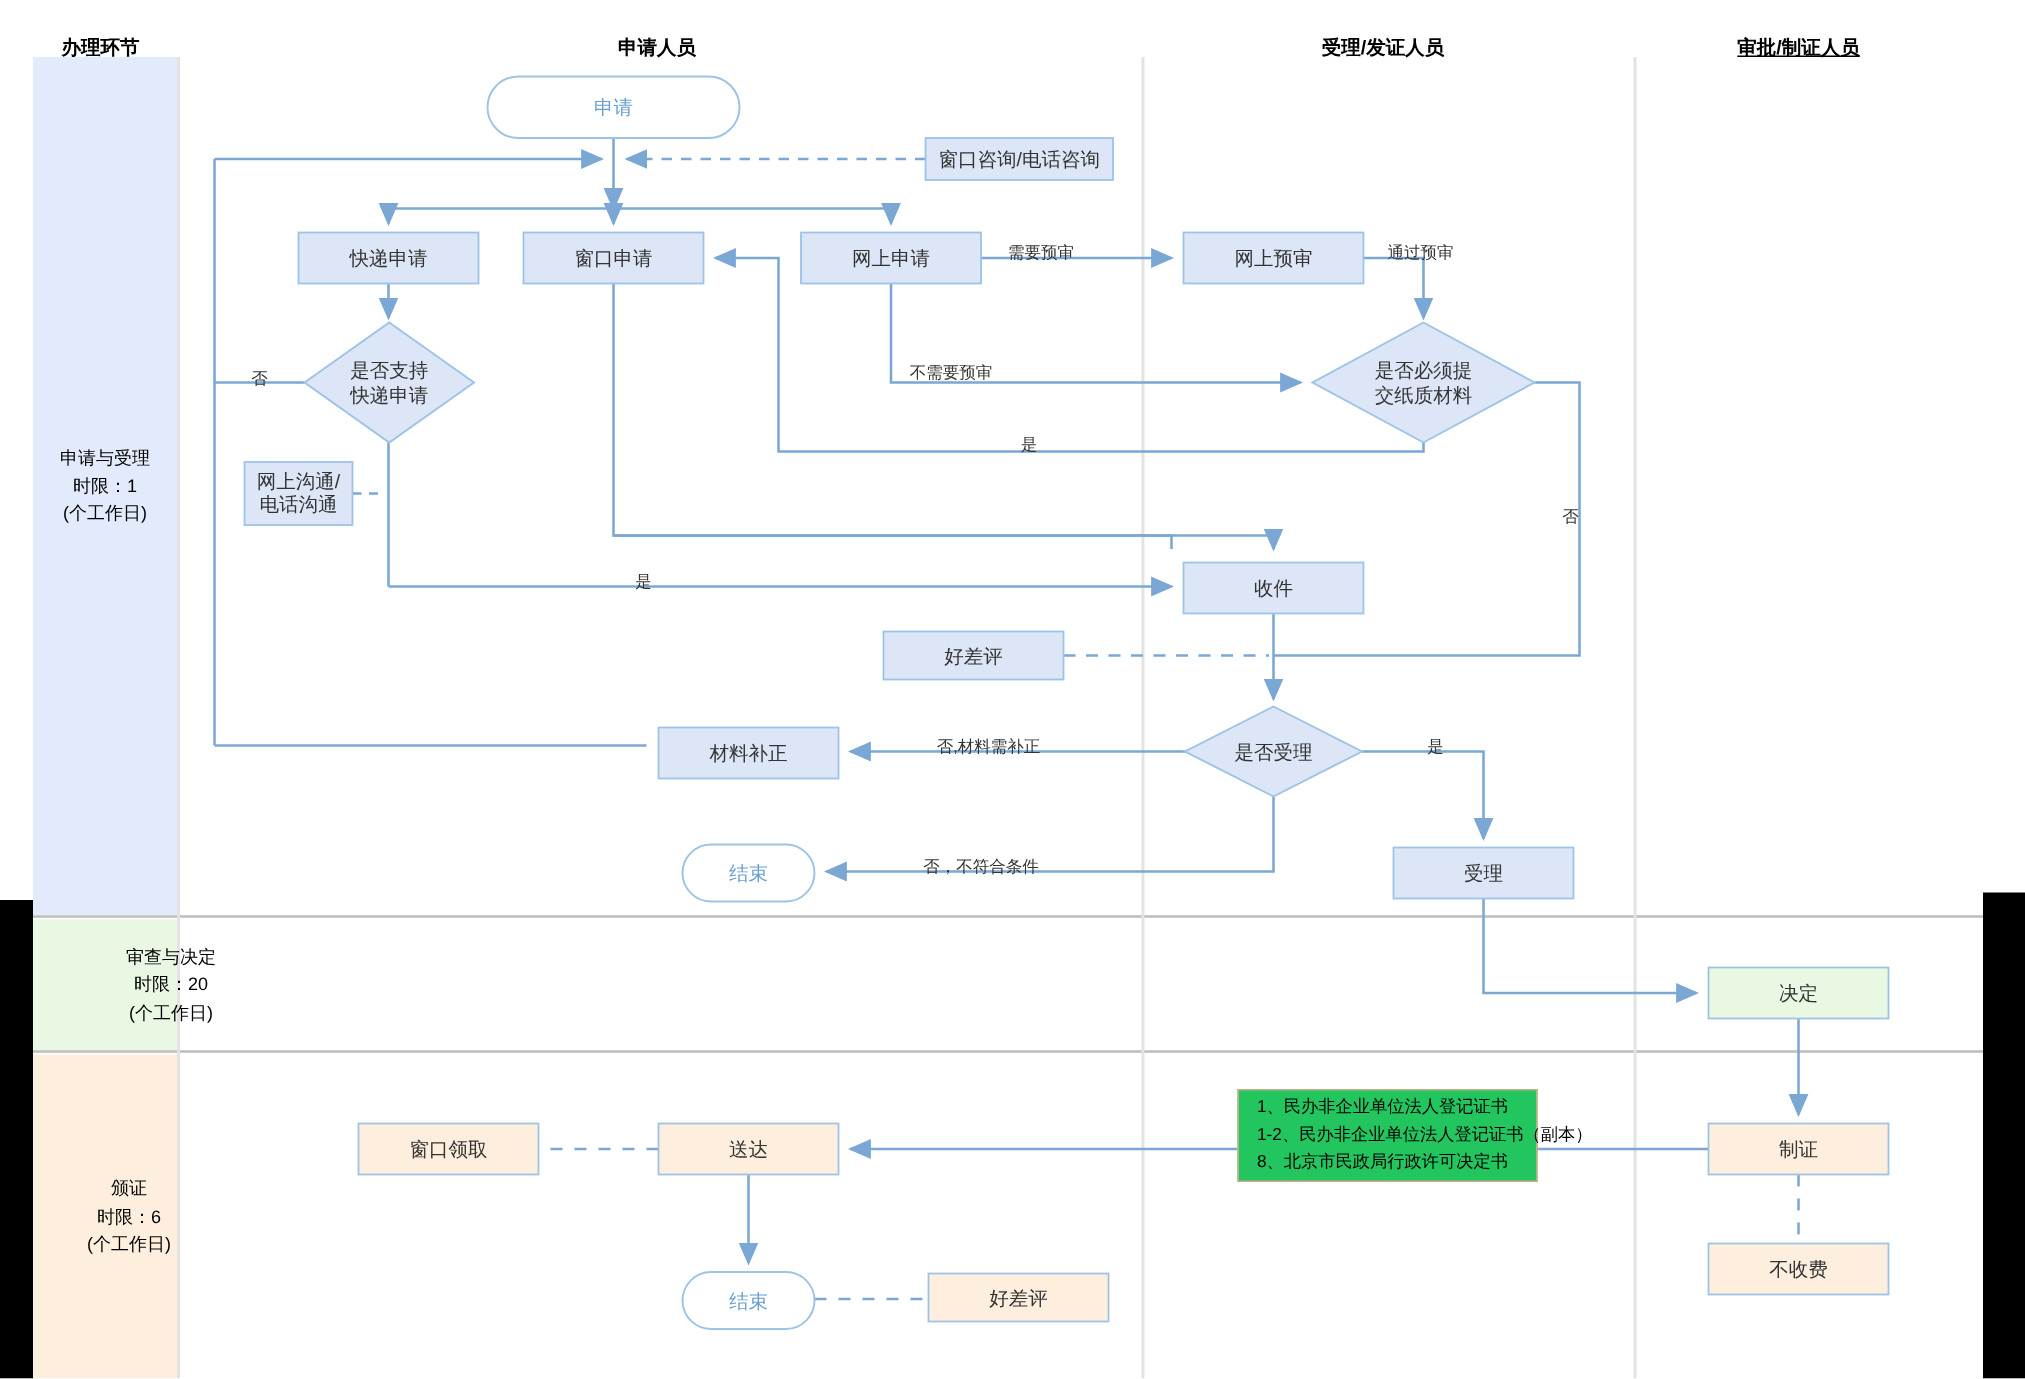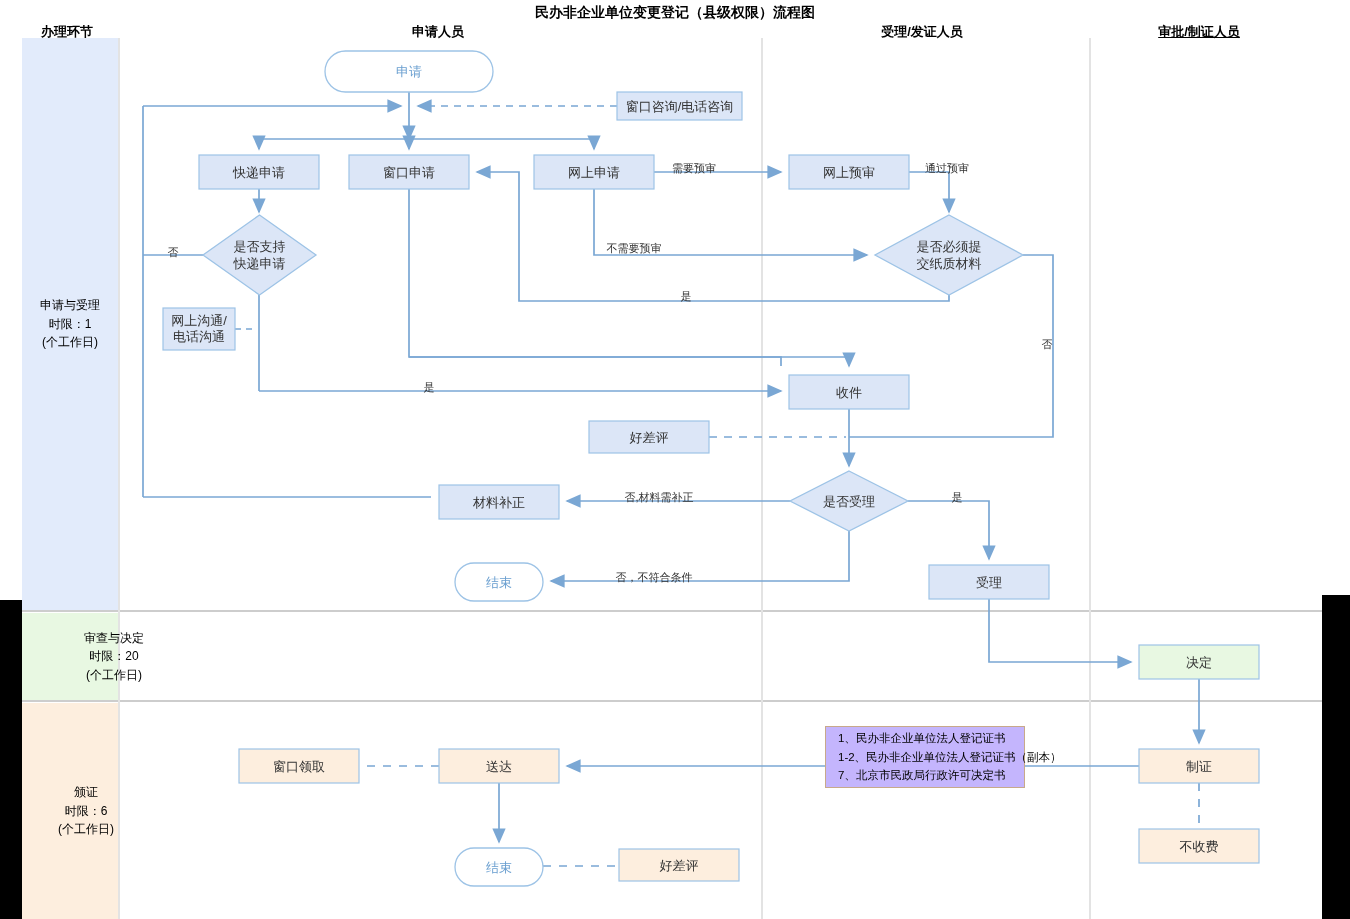--- a/index.html
+++ b/index.html
@@ -202,23 +202,20 @@
         <text x="634" y="252" text-anchor="middle" class="edge-lbl">不需要预审</text>
         <text x="686" y="300" text-anchor="middle" class="edge-lbl">是</text>
         <text x="1047" y="348" text-anchor="middle" class="edge-lbl">否</text>
         <text x="429" y="391" text-anchor="middle" class="edge-lbl">是</text>
         <text x="659" y="501" text-anchor="middle" class="edge-lbl">否,材料需补正</text>
         <text x="957" y="501" text-anchor="middle" class="edge-lbl">是</text>
         <text x="654" y="581" text-anchor="middle" class="edge-lbl">否，不符合条件</text>
       </g>
   </svg>
 
-  <div style="position:absolute;left:0;top:3px;width:1350px;text-align:center;">
-    <span class="title">民办非企业单位变更登记（县级权限）流程图</span>
-  </div>
 
   <div id="col-headers">
       <div class="col-hd" style="position: absolute; left: -43px; top: 23px; width: 220px; text-align: center;">办理环节</div>
       <div class="col-hd" style="position: absolute; left: 328px; top: 23px; width: 220px; text-align: center; font-family: Liberation Serif, serif;">申请人员</div>
       <div class="col-hd" style="position: absolute; left: 812px; top: 23px; width: 220px; text-align: center;">受理/发证人员</div>
       <div class="col-hd" style="position: absolute; left: 1089px; top: 23px; width: 220px; text-align: center; text-decoration: underline;">审批/制证人员</div>
     </div>
 
   <div id="lane-labels">
       <div class="lane-lbl" style="position: absolute; left: 22px; top: 38px; width: 96px; height: 572px; display: flex; flex-direction: column; align-items: center; justify-content: center; line-height: 1.55; text-align: center;">
@@ -231,18 +228,18 @@
         <div>时限：20</div>
         <div>(个工作日)</div>
       </div>
       <div class="lane-lbl" style="position: absolute; left: 22px; top: 703px; width: 96px; height: 216px; display: flex; flex-direction: column; align-items: center; justify-content: center; line-height: 1.55; text-align: center; padding-left: 16px;">
         <div>颁证</div>
         <div>时限：6</div>
         <div>(个工作日)</div>
       </div>
     </div>
 
-  <div id="doc-box" style="position: absolute; left: 825px; top: 726px; width: 200px; height: 62px; background: #c4b5fd; border: 1px solid rgb(200, 169, 138); box-sizing: border-box; display: flex; flex-direction: column; justify-content: center; padding-left: 12px;">
+  <div id="doc-box" style="position: absolute; left: 825px; top: 726px; width: 200px; height: 62px; background: #22c55e; border: 1px solid rgb(200, 169, 138); box-sizing: border-box; display: flex; flex-direction: column; justify-content: center; padding-left: 12px;">
       <div class="doc-lbl" style="white-space: nowrap; line-height: 1.65;">1、民办非企业单位法人登记证书</div>
       <div class="doc-lbl" style="white-space: nowrap; line-height: 1.65;">1-2、民办非企业单位法人登记证书（副本）</div>
-      <div class="doc-lbl" style="white-space: nowrap; line-height: 1.65;">7、北京市民政局行政许可决定书</div>
+      <div class="doc-lbl" style="white-space: nowrap; line-height: 1.65;">8、北京市民政局行政许可决定书</div>
     </div>
 </div>
 
 </body></html>

